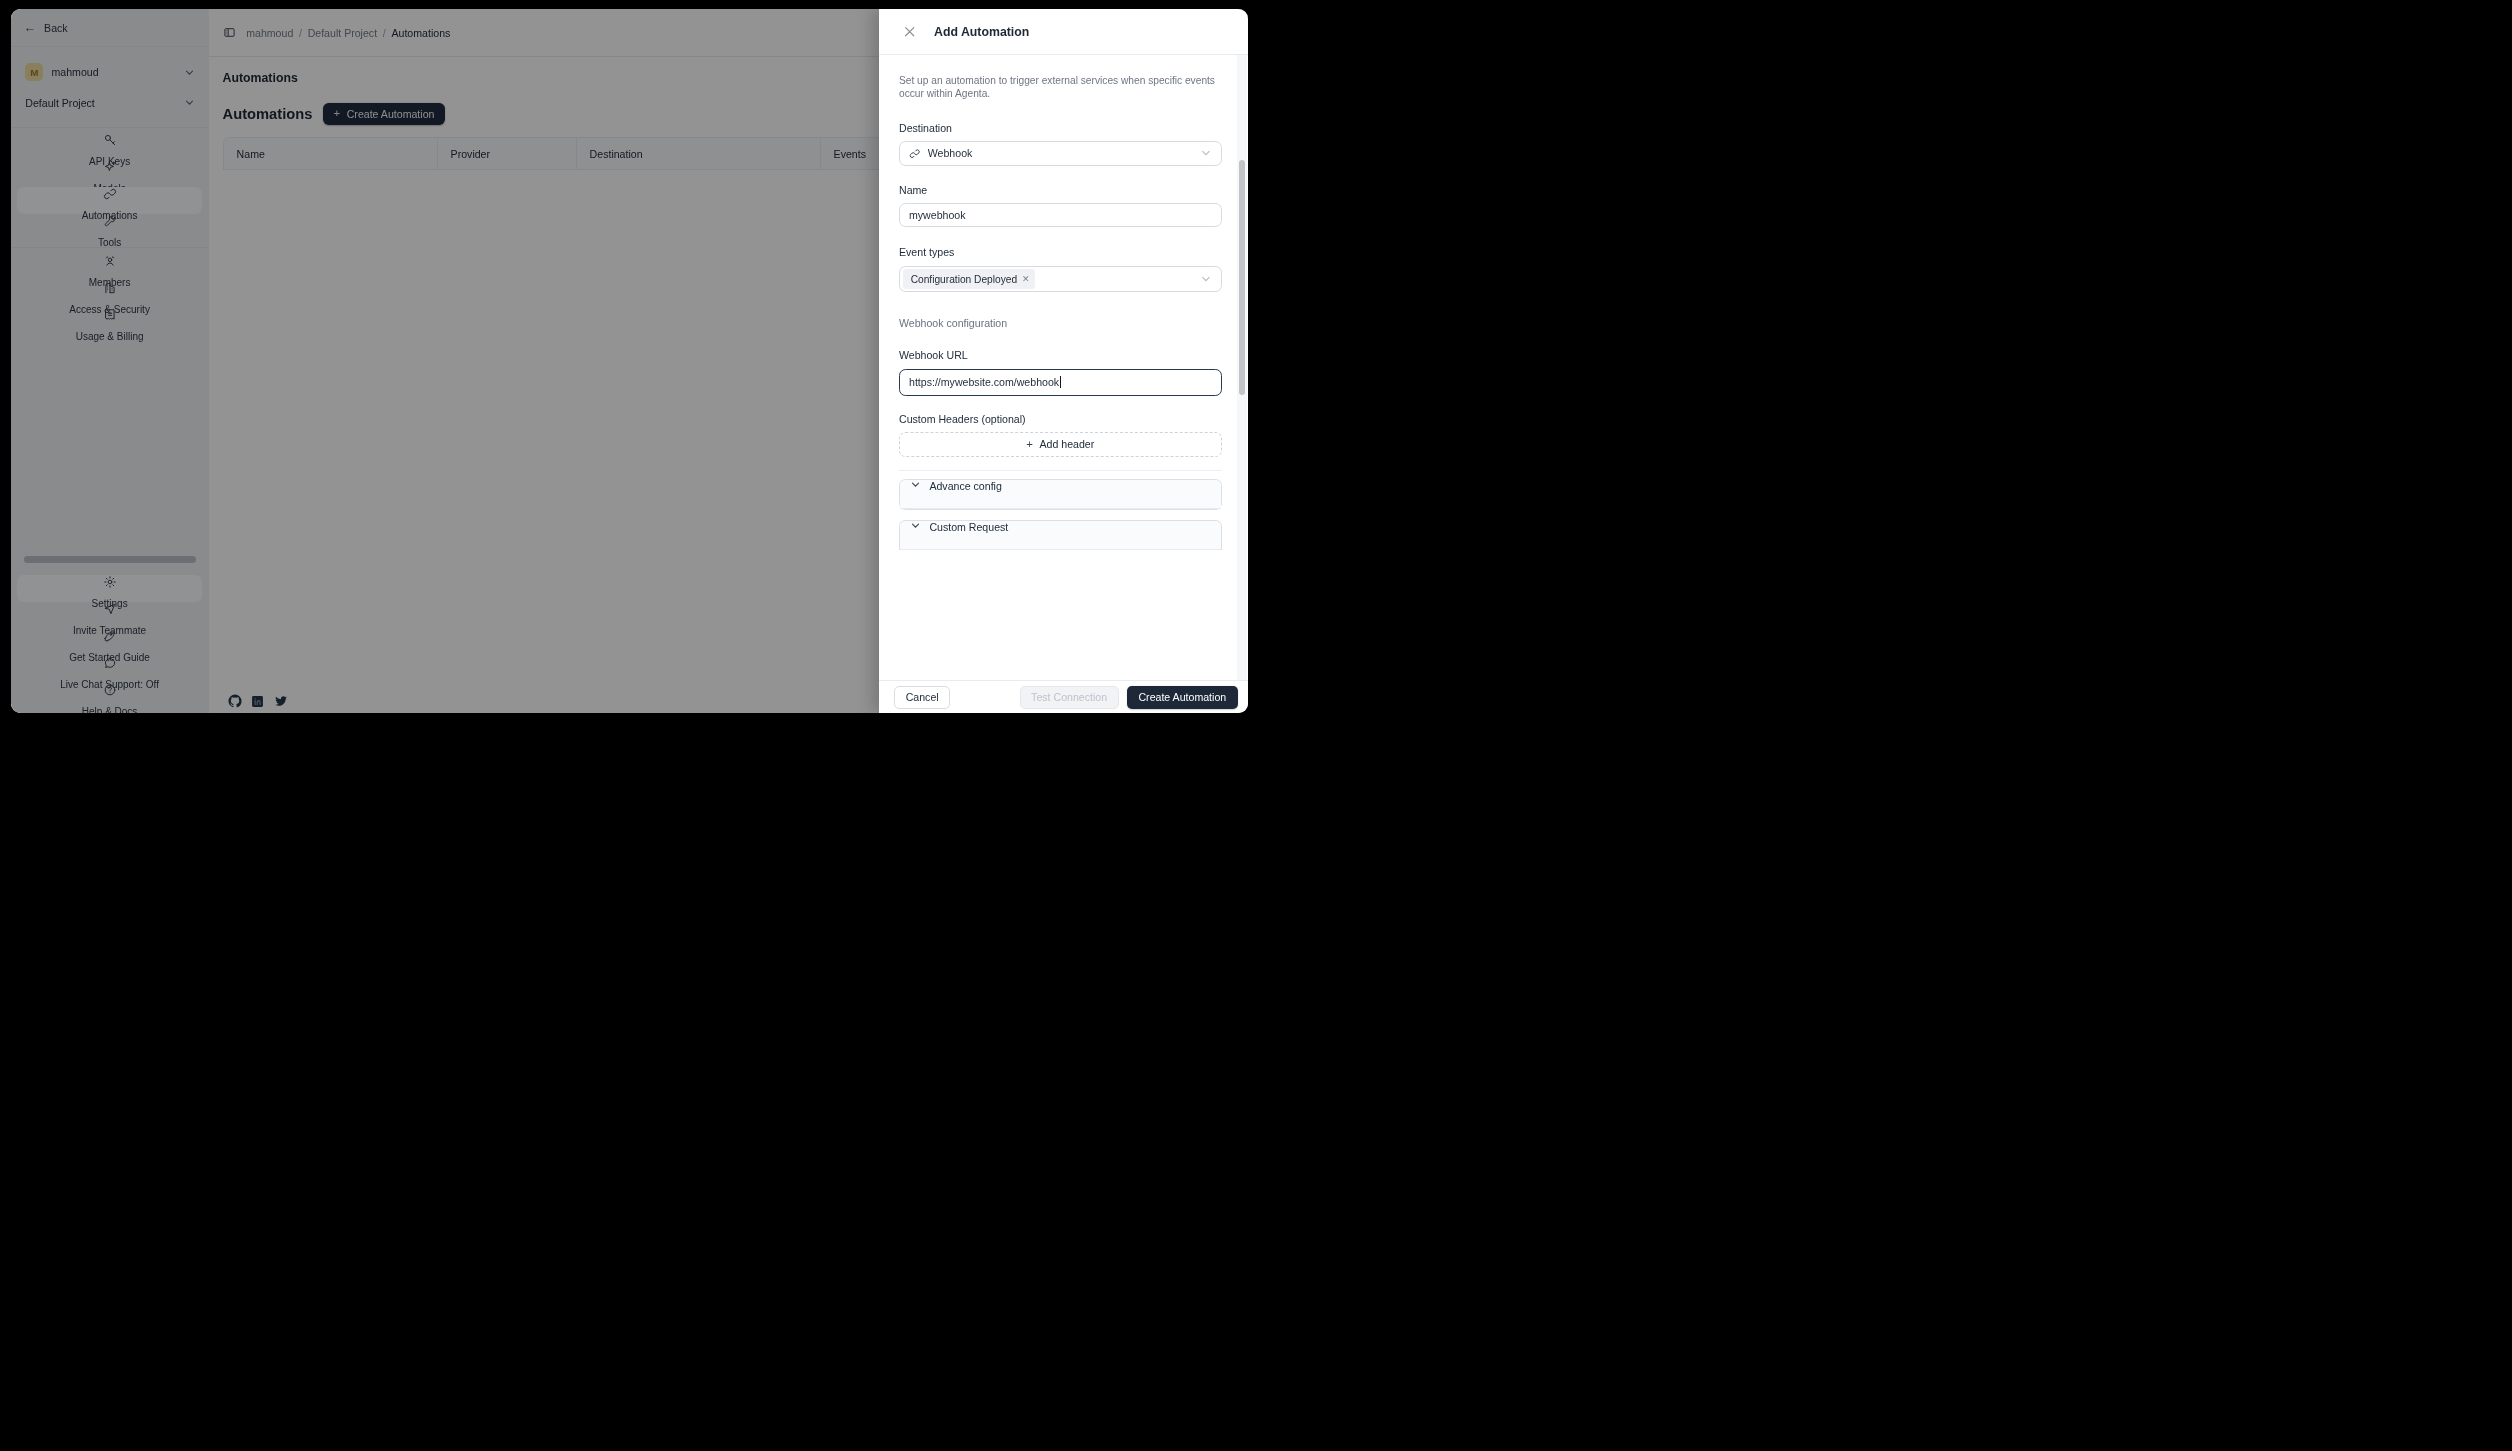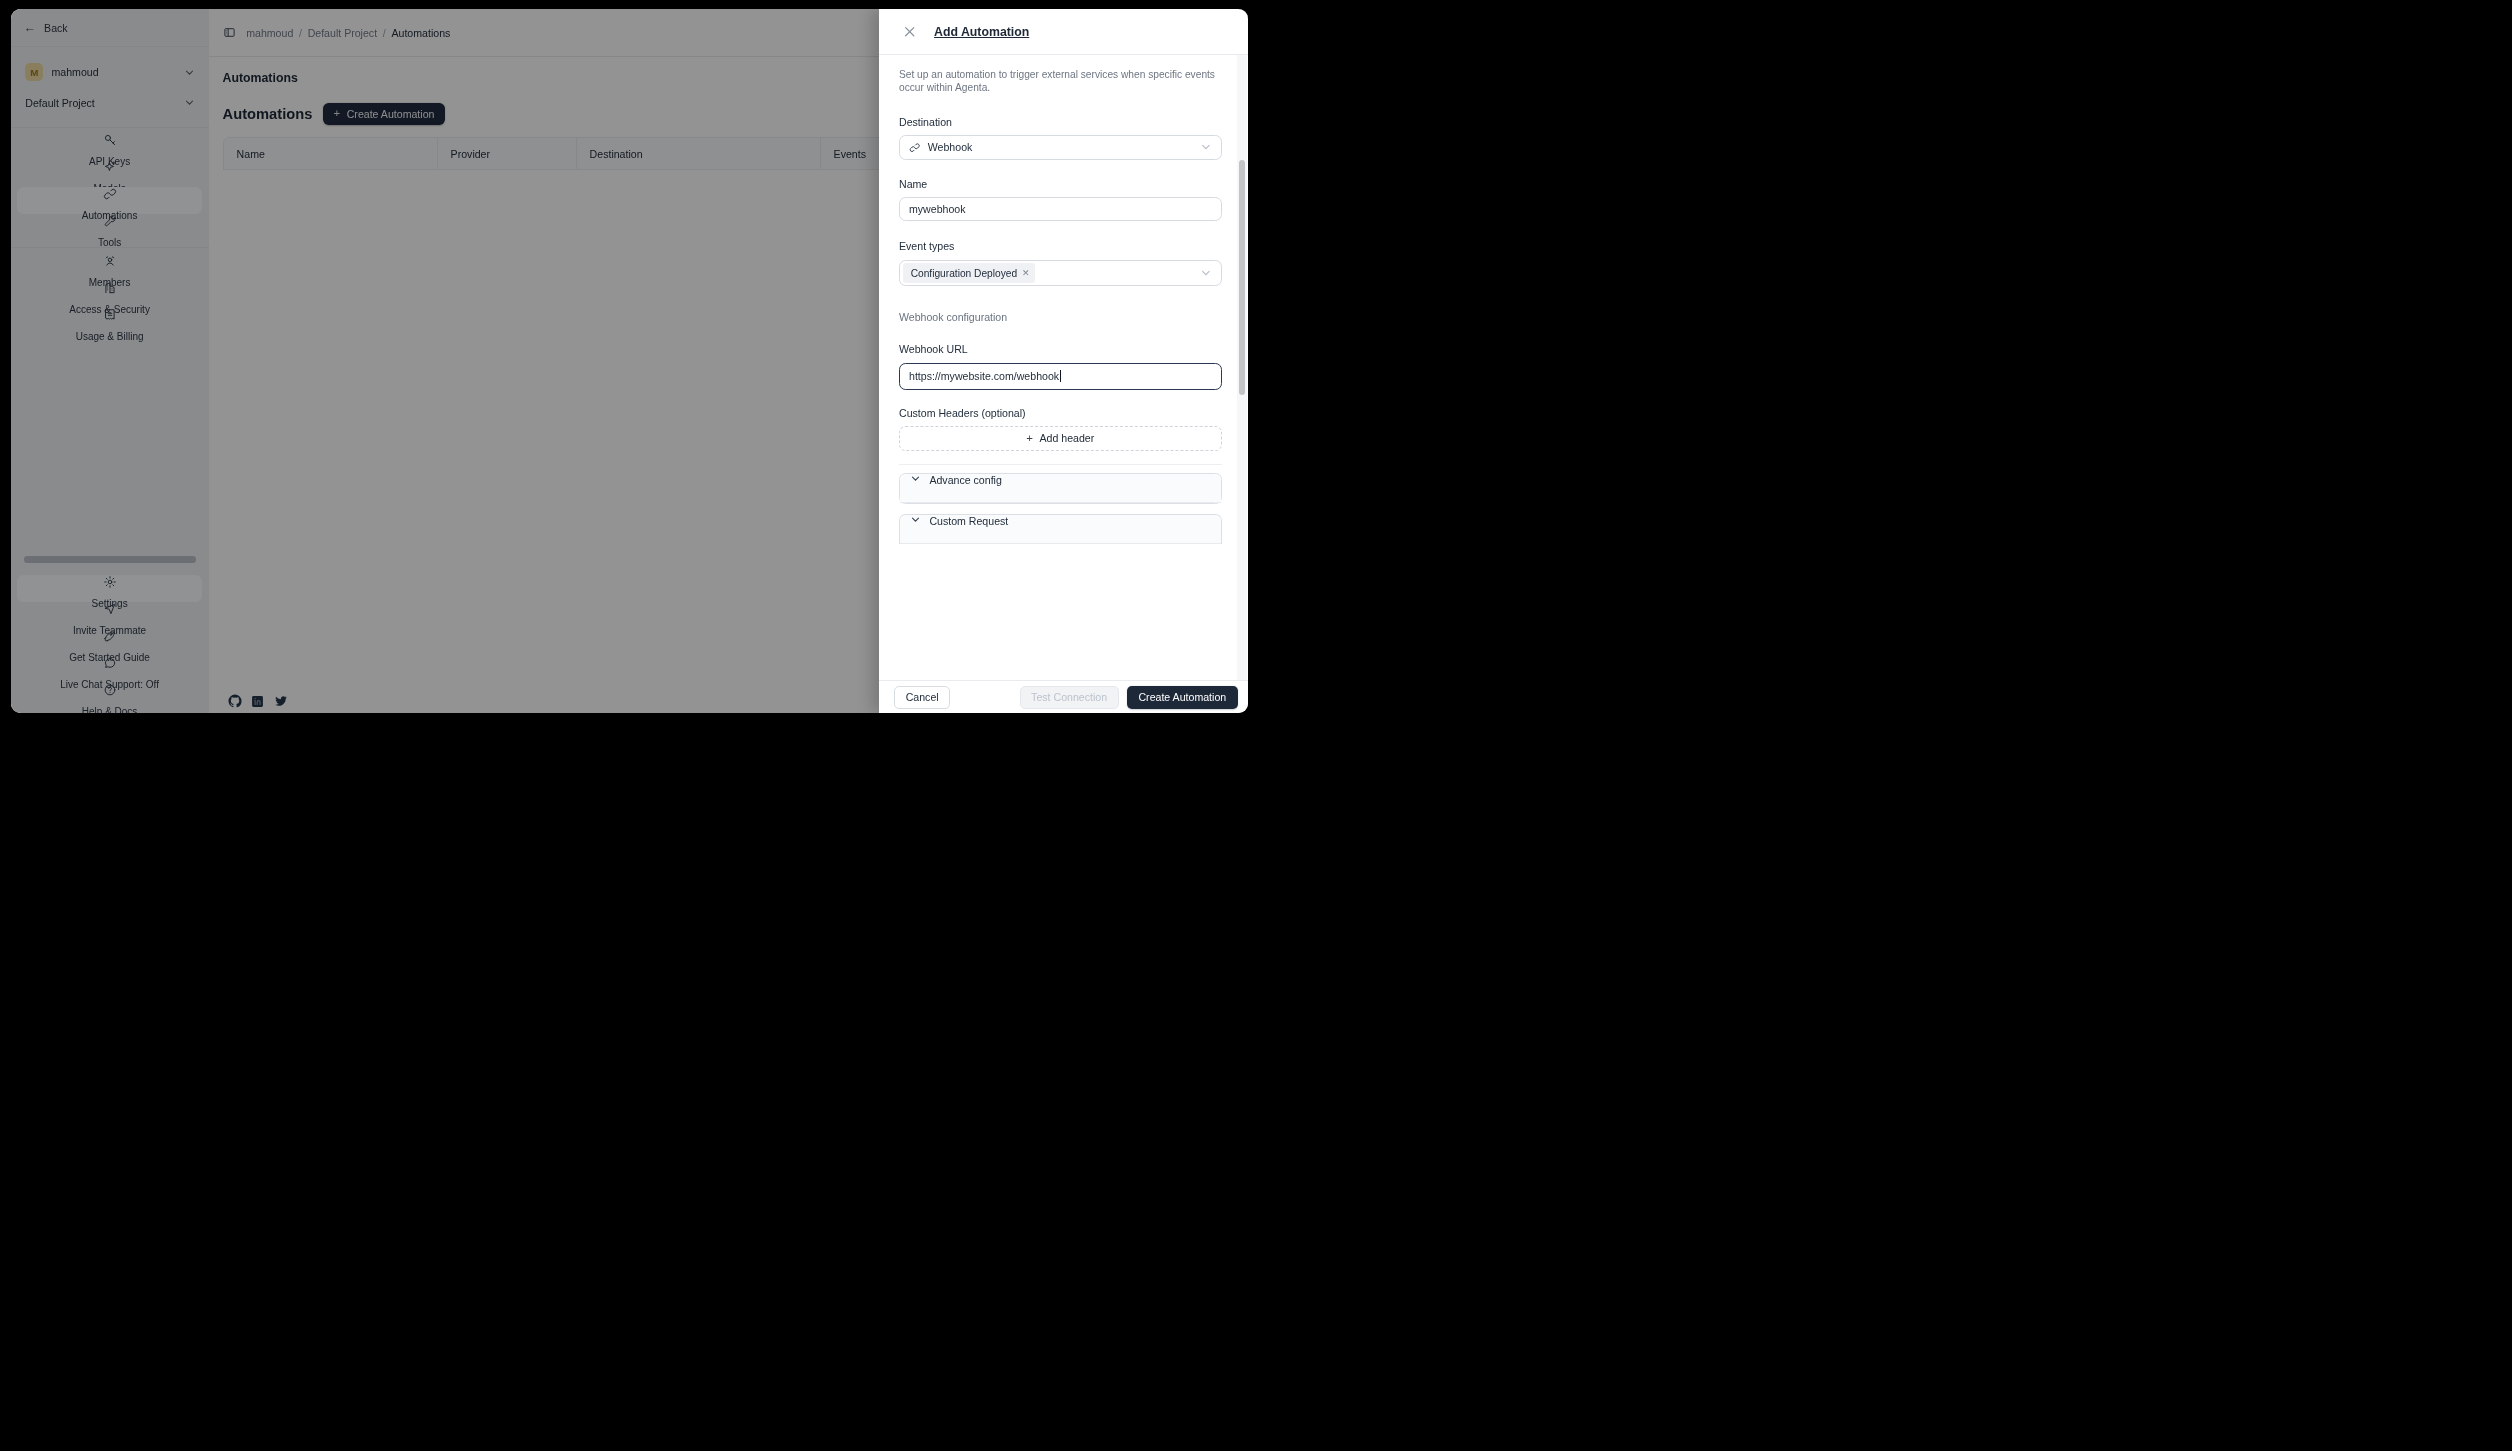--- a/index.html
+++ b/index.html
@@ -46,22 +46,22 @@
   .nodata-text{font-size:10.6px;color:#7a828e;}
   .socials{position:absolute;left:19px;bottom:4.9px;display:flex;align-items:center;gap:9.8px;color:#24364a;}
 
   
   .overlay{position:absolute;inset:0;background:rgba(0,0,0,0.42);}
 
   
   .drawer{position:absolute;top:0;right:0;bottom:0;width:369px;background:#fff;border-radius:0 9.8px 9.8px 0;box-shadow:-6.5px 0 16.3px rgba(0,0,0,.18);}
   .d-header{height:46px;display:flex;align-items:center;padding:0 13px 0 24.5px;border-bottom:0.8px solid #e8eaee;}
   .d-close{width:13px;height:13px;color:#8a919c;display:flex;align-items:center;justify-content:center;cursor:pointer;}
-  .d-title{margin-left:18px;font-size:12.3px;font-weight:700;color:#1d2836;text-decoration:underline;}
-  .d-body{position:absolute;top:38px;left:0;right:0;height:calc(100% - 46px - 33px);padding:0 26px 0 20.4px;overflow:hidden;}
+  .d-title{margin-left:18px;font-size:12.3px;font-weight:700;color:#1d2836;}
+  .d-body{position:absolute;top:44px;left:0;right:0;height:calc(100% - 46px - 33px);padding:0 26px 0 20.4px;overflow:hidden;}
   .d-desc{margin-top:22px;font-size:10.2px;line-height:1.26;color:#6e7683;}
   .f-label{font-size:10.6px;font-weight:500;color:#222e3d;}
   .mt26{margin-top:21px;} .mt22{margin-top:18px;} .mt23{margin-top:19px;} .mt25{margin-top:20.4px;} .mt21{margin-top:17px;}
   .select,.input{margin-top:7.4px;height:24.5px;border:0.8px solid #d6dbe2;border-radius:6.5px;display:flex;align-items:center;padding:0 9px;background:#fff;position:relative;font-size:10.6px;color:#1f2a38;}
   .select .licon{color:#323d4b;margin-right:7.4px;display:flex;}
   .select .chev{position:absolute;right:9.8px;color:#b6bcc6;}
   .input input{border:none;outline:none;font:inherit;color:inherit;width:100%;background:transparent;padding:0;}
   .multiselect{margin-top:7.4px;min-height:26px;border:0.8px solid #d6dbe2;border-radius:6.5px;display:flex;align-items:center;padding:2.5px 24.5px 2.5px 3.3px;position:relative;}
   .tag{display:inline-flex;align-items:center;gap:4.9px;height:19.6px;background:#f0f1f4;border-radius:3.3px;padding:0 5.7px 0 7.4px;font-size:10.2px;color:#232e3c;}
   .tag .tx{color:#7c8591;font-size:9px;cursor:pointer;}

